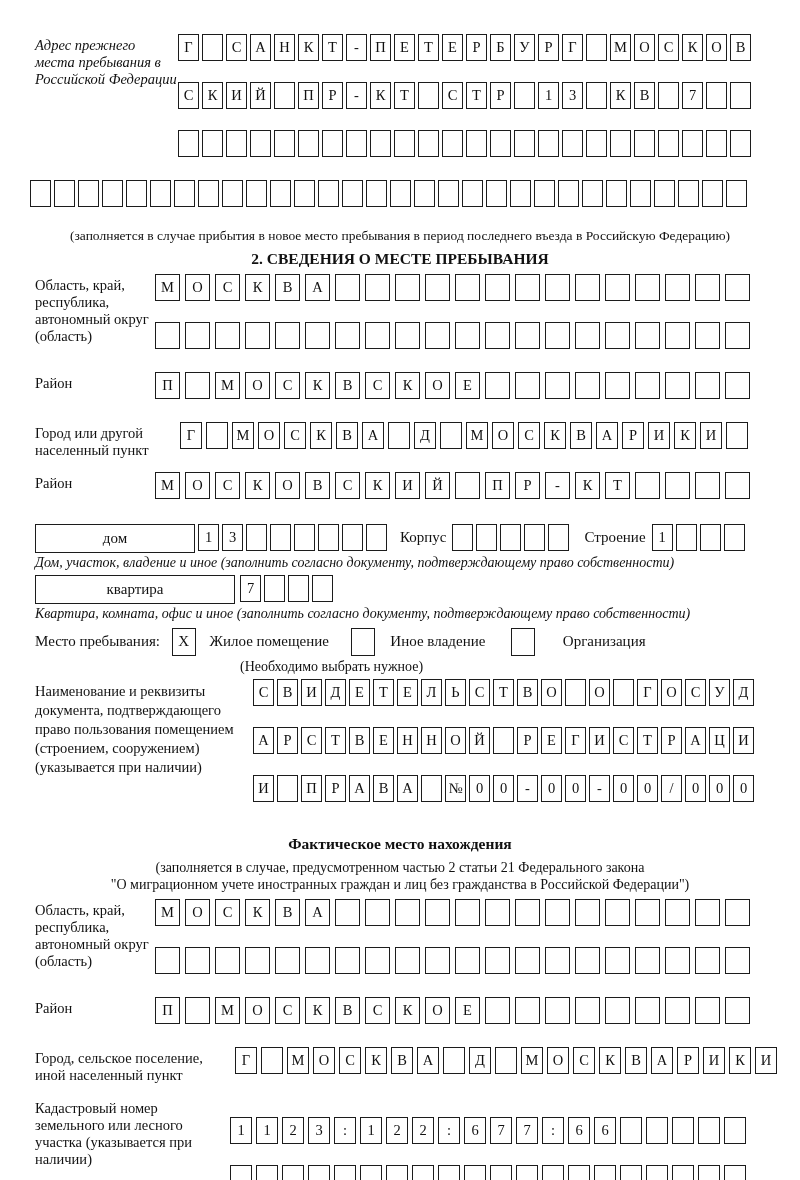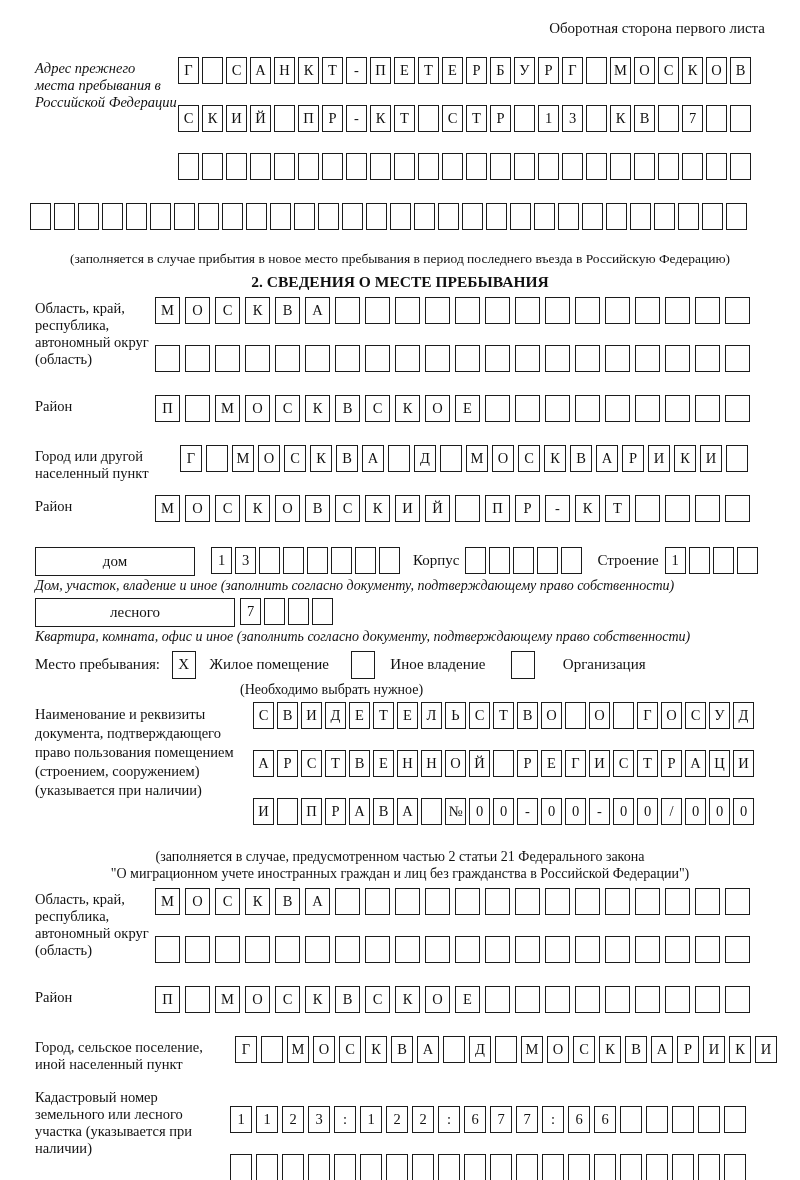--- a/index.html
+++ b/index.html
@@ -29,21 +29,21 @@
   .w218{flex:0 0 218px;}
   .grids{flex:1 1 auto;}
   .center-note{text-align:center;font-size:13.5px;line-height:16px;margin:2px 0 2px 0;}
   .sec-title{text-align:center;font-weight:bold;font-size:15.5px;margin:6px 0 6px 0;}
   
   .inline-row{white-space:nowrap;margin:4px 0 2px 0;height:29px;}
   .wbox{
     display:inline-block;box-sizing:border-box;border:1.6px solid #1c1c1c;
     height:29px;text-align:center;line-height:26px;vertical-align:top;font-size:15px;
   }
-  .wbox.house{width:160px;margin-right:16px;}
+  .wbox.house{width:160px;margin-right:3px;}
   .wbox.apt{width:200px;margin-right:5px;}
   .inline-lbl{display:inline-block;vertical-align:top;line-height:27px;font-size:15px;}
   .small-note{font-size:14px;line-height:16px;margin:1px 0 4px 0;font-style:italic;}
   
   .chk-row{white-space:nowrap;margin:6px 0 0 0;height:29px;}
   .chk{
     display:inline-block;box-sizing:border-box;width:24px;height:28px;
     border:1.6px solid #1c1c1c;text-align:center;line-height:25px;
     font-size:15px;vertical-align:top;
   }
@@ -55,21 +55,20 @@
   .stamp-wrap{margin-left:360px;margin-top:6px;width:405px;}
   .stamp-box{width:357px;height:172px;border:2px solid #1c1c1c;margin-left:35px;box-sizing:border-box;}
   .stamp-note{width:420px;margin-left:0;text-align:center;font-size:14.5px;line-height:17.5px;margin-top:5px;}
   .mb6{margin-bottom:6px;}
 </style>
 </head>
 <body>
 
 <div class="page">
 
-  <div class="top-note">Оборотная сторона первого листа</div>
 
   <div class="field" style="margin-top:20px;">
     <div class="lbl w143">Адрес прежнего места пребывания в Российской Федерации</div>
     <div class="grids">
       <div class="grid-row"><div class="cell">Г</div><div class="cell"></div><div class="cell">С</div><div class="cell">А</div><div class="cell">Н</div><div class="cell">К</div><div class="cell">Т</div><div class="cell">-</div><div class="cell">П</div><div class="cell">Е</div><div class="cell">Т</div><div class="cell">Е</div><div class="cell">Р</div><div class="cell">Б</div><div class="cell">У</div><div class="cell">Р</div><div class="cell">Г</div><div class="cell"></div><div class="cell">М</div><div class="cell">О</div><div class="cell">С</div><div class="cell">К</div><div class="cell">О</div><div class="cell">В</div></div>
       <div class="grid-row"><div class="cell">С</div><div class="cell">К</div><div class="cell">И</div><div class="cell">Й</div><div class="cell"></div><div class="cell">П</div><div class="cell">Р</div><div class="cell">-</div><div class="cell">К</div><div class="cell">Т</div><div class="cell"></div><div class="cell">С</div><div class="cell">Т</div><div class="cell">Р</div><div class="cell"></div><div class="cell">1</div><div class="cell">3</div><div class="cell"></div><div class="cell">К</div><div class="cell">В</div><div class="cell"></div><div class="cell">7</div><div class="cell"></div><div class="cell"></div></div>
       <div class="grid-row"><div class="cell"></div><div class="cell"></div><div class="cell"></div><div class="cell"></div><div class="cell"></div><div class="cell"></div><div class="cell"></div><div class="cell"></div><div class="cell"></div><div class="cell"></div><div class="cell"></div><div class="cell"></div><div class="cell"></div><div class="cell"></div><div class="cell"></div><div class="cell"></div><div class="cell"></div><div class="cell"></div><div class="cell"></div><div class="cell"></div><div class="cell"></div><div class="cell"></div><div class="cell"></div><div class="cell"></div></div>
     </div>
   </div>
   <div class="grid-row" style="margin-left:-5px;"><div class="cell"></div><div class="cell"></div><div class="cell"></div><div class="cell"></div><div class="cell"></div><div class="cell"></div><div class="cell"></div><div class="cell"></div><div class="cell"></div><div class="cell"></div><div class="cell"></div><div class="cell"></div><div class="cell"></div><div class="cell"></div><div class="cell"></div><div class="cell"></div><div class="cell"></div><div class="cell"></div><div class="cell"></div><div class="cell"></div><div class="cell"></div><div class="cell"></div><div class="cell"></div><div class="cell"></div><div class="cell"></div><div class="cell"></div><div class="cell"></div><div class="cell"></div><div class="cell"></div><div class="cell"></div></div>
@@ -105,21 +104,21 @@
       <div class="grid-row"><div class="cell">М</div><div class="cell">О</div><div class="cell">С</div><div class="cell">К</div><div class="cell">О</div><div class="cell">В</div><div class="cell">С</div><div class="cell">К</div><div class="cell">И</div><div class="cell">Й</div><div class="cell"></div><div class="cell">П</div><div class="cell">Р</div><div class="cell">-</div><div class="cell">К</div><div class="cell">Т</div><div class="cell"></div><div class="cell"></div><div class="cell"></div><div class="cell"></div></div>
     </div>
   </div>
 
   <div class="inline-row">
     <span class="wbox house">дом</span><span><div class="cell">1</div><div class="cell">3</div><div class="cell"></div><div class="cell"></div><div class="cell"></div><div class="cell"></div><div class="cell"></div><div class="cell"></div></span><span class="inline-lbl" style="margin:0 6px 0 10px;">Корпус</span><span><div class="cell"></div><div class="cell"></div><div class="cell"></div><div class="cell"></div><div class="cell"></div></span><span class="inline-lbl" style="margin:0 6px 0 12px;">Строение</span><span><div class="cell">1</div><div class="cell"></div><div class="cell"></div><div class="cell"></div></span>
   </div>
   <div class="small-note">Дом, участок, владение и иное (заполнить согласно документу, подтверждающему право собственности)</div>
 
   <div class="inline-row">
-    <span class="wbox apt">лесного</span><span><div class="cell">7</div><div class="cell"></div><div class="cell"></div><div class="cell"></div></span>
+    <span class="wbox apt">квартира</span><span><div class="cell">7</div><div class="cell"></div><div class="cell"></div><div class="cell"></div></span>
   </div>
   <div class="small-note">Квартира, комната, офис и иное (заполнить согласно документу, подтверждающему право собственности)</div>
 
   <div class="chk-row">
     <span class="chk-lbl">Место пребывания:</span>
     <span class="chk" style="margin-left:8px;">X</span>
     <span class="chk-lbl" style="margin-left:10px;">Жилое помещение</span>
     <span class="chk" style="margin-left:18px;"></span>
     <span class="chk-lbl" style="margin-left:12px;">Иное владение</span>
     <span class="chk" style="margin-left:22px;"></span>
@@ -129,20 +128,21 @@
 
   <div class="field" style="margin-top:4px;">
     <div class="lbl w218" style="line-height:19px;">Наименование и реквизиты документа, подтверждающего право пользования помещением (строением, сооружением) (указывается при наличии)</div>
     <div class="grids">
       <div class="grid-row"><div class="cell">С</div><div class="cell">В</div><div class="cell">И</div><div class="cell">Д</div><div class="cell">Е</div><div class="cell">Т</div><div class="cell">Е</div><div class="cell">Л</div><div class="cell">Ь</div><div class="cell">С</div><div class="cell">Т</div><div class="cell">В</div><div class="cell">О</div><div class="cell"></div><div class="cell">О</div><div class="cell"></div><div class="cell">Г</div><div class="cell">О</div><div class="cell">С</div><div class="cell">У</div><div class="cell">Д</div></div>
       <div class="grid-row"><div class="cell">А</div><div class="cell">Р</div><div class="cell">С</div><div class="cell">Т</div><div class="cell">В</div><div class="cell">Е</div><div class="cell">Н</div><div class="cell">Н</div><div class="cell">О</div><div class="cell">Й</div><div class="cell"></div><div class="cell">Р</div><div class="cell">Е</div><div class="cell">Г</div><div class="cell">И</div><div class="cell">С</div><div class="cell">Т</div><div class="cell">Р</div><div class="cell">А</div><div class="cell">Ц</div><div class="cell">И</div></div>
       <div class="grid-row"><div class="cell">И</div><div class="cell"></div><div class="cell">П</div><div class="cell">Р</div><div class="cell">А</div><div class="cell">В</div><div class="cell">А</div><div class="cell"></div><div class="cell">№</div><div class="cell">0</div><div class="cell">0</div><div class="cell">-</div><div class="cell">0</div><div class="cell">0</div><div class="cell">-</div><div class="cell">0</div><div class="cell">0</div><div class="cell">/</div><div class="cell">0</div><div class="cell">0</div><div class="cell">0</div></div>
     </div>
   </div>
 
+  <div class="sec-title" style="margin-top:12px;">Фактическое место нахождения</div>
   <div class="fact-note">(заполняется в случае, предусмотренном частью 2 статьи 21 Федерального закона</div>
   <div class="fact-note mb6">"О миграционном учете иностранных граждан и лиц без гражданства в Российской Федерации")</div>
 
   <div class="field">
     <div class="lbl w120">Область, край, республика, автономный округ (область)</div>
     <div class="grids big">
       <div class="grid-row"><div class="cell">М</div><div class="cell">О</div><div class="cell">С</div><div class="cell">К</div><div class="cell">В</div><div class="cell">А</div><div class="cell"></div><div class="cell"></div><div class="cell"></div><div class="cell"></div><div class="cell"></div><div class="cell"></div><div class="cell"></div><div class="cell"></div><div class="cell"></div><div class="cell"></div><div class="cell"></div><div class="cell"></div><div class="cell"></div><div class="cell"></div></div>
       <div class="grid-row"><div class="cell"></div><div class="cell"></div><div class="cell"></div><div class="cell"></div><div class="cell"></div><div class="cell"></div><div class="cell"></div><div class="cell"></div><div class="cell"></div><div class="cell"></div><div class="cell"></div><div class="cell"></div><div class="cell"></div><div class="cell"></div><div class="cell"></div><div class="cell"></div><div class="cell"></div><div class="cell"></div><div class="cell"></div><div class="cell"></div></div>
     </div>
   </div>

